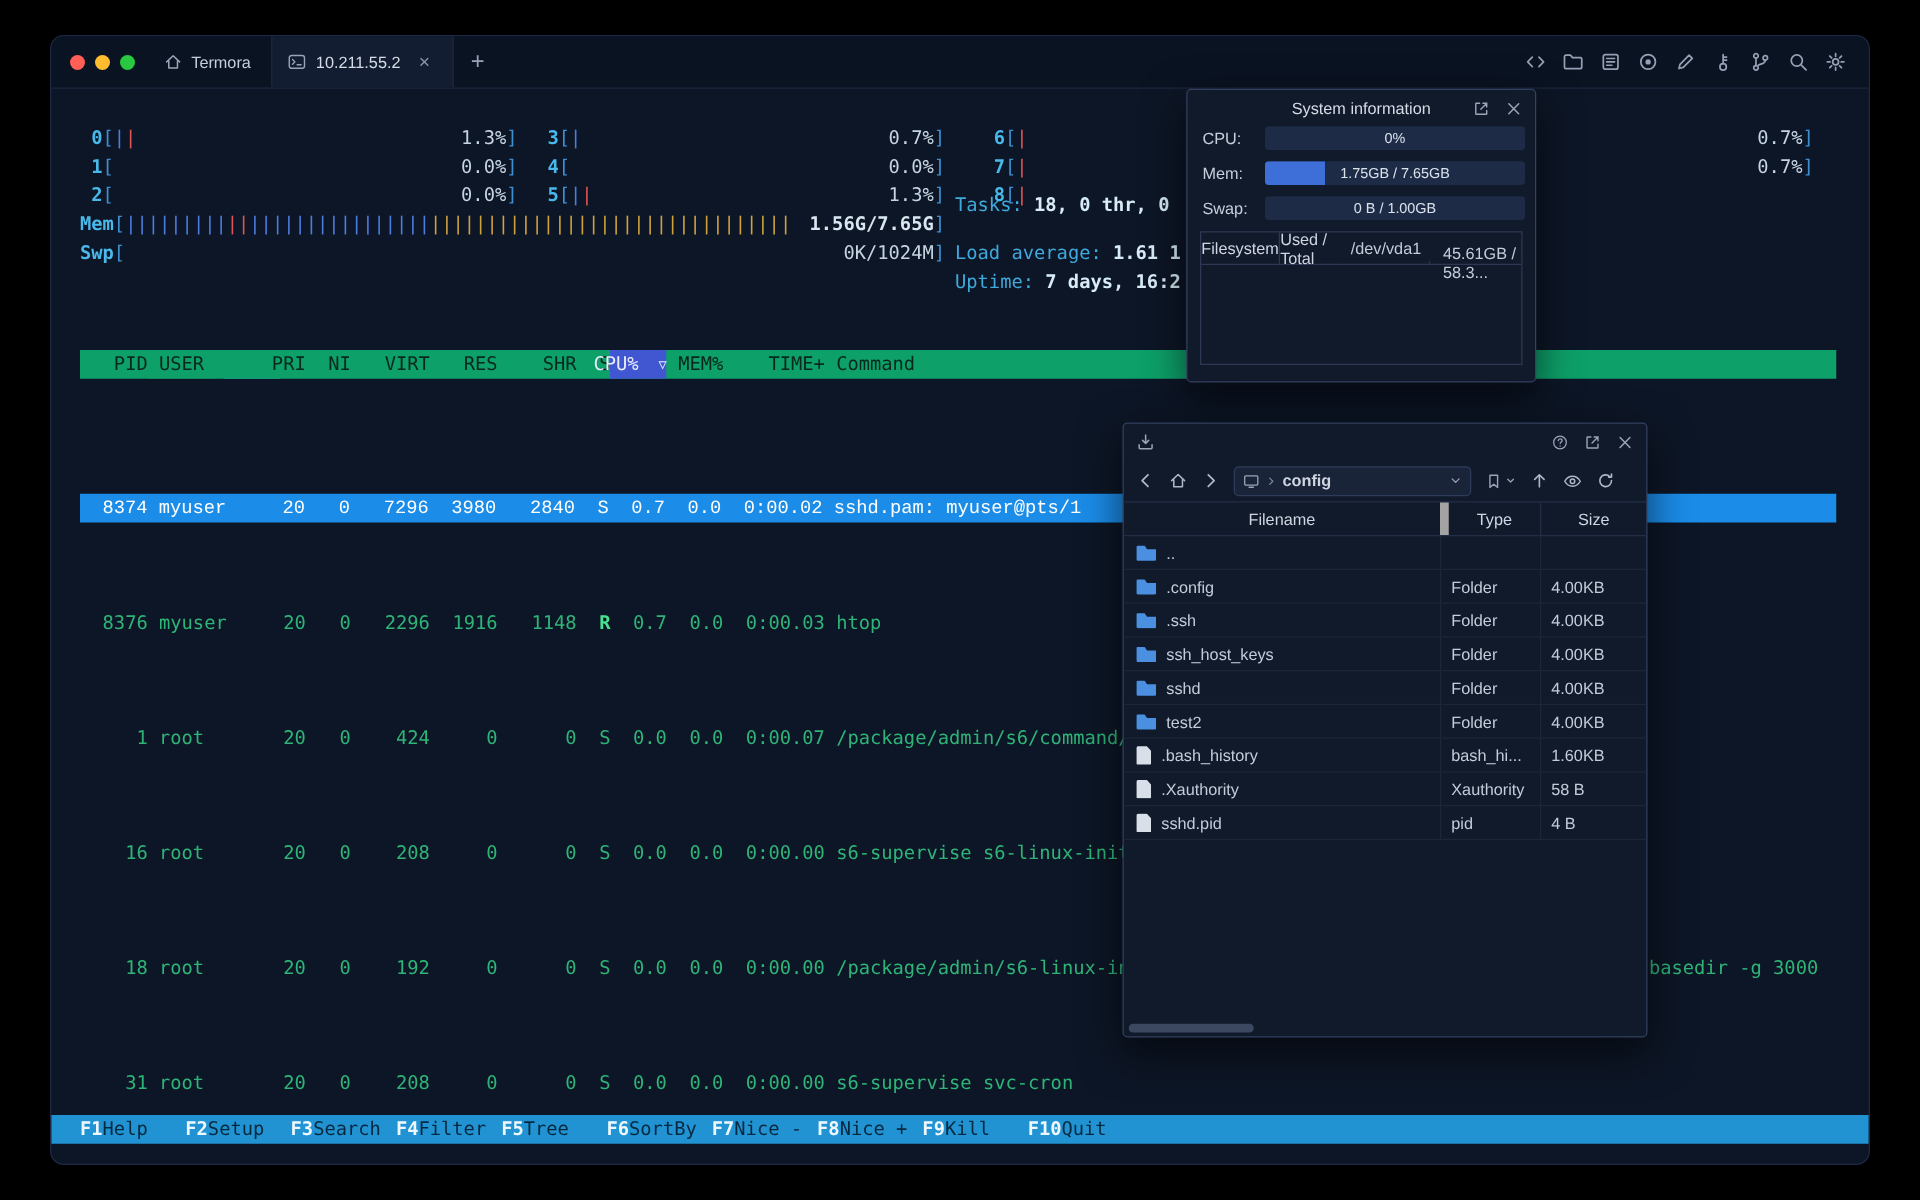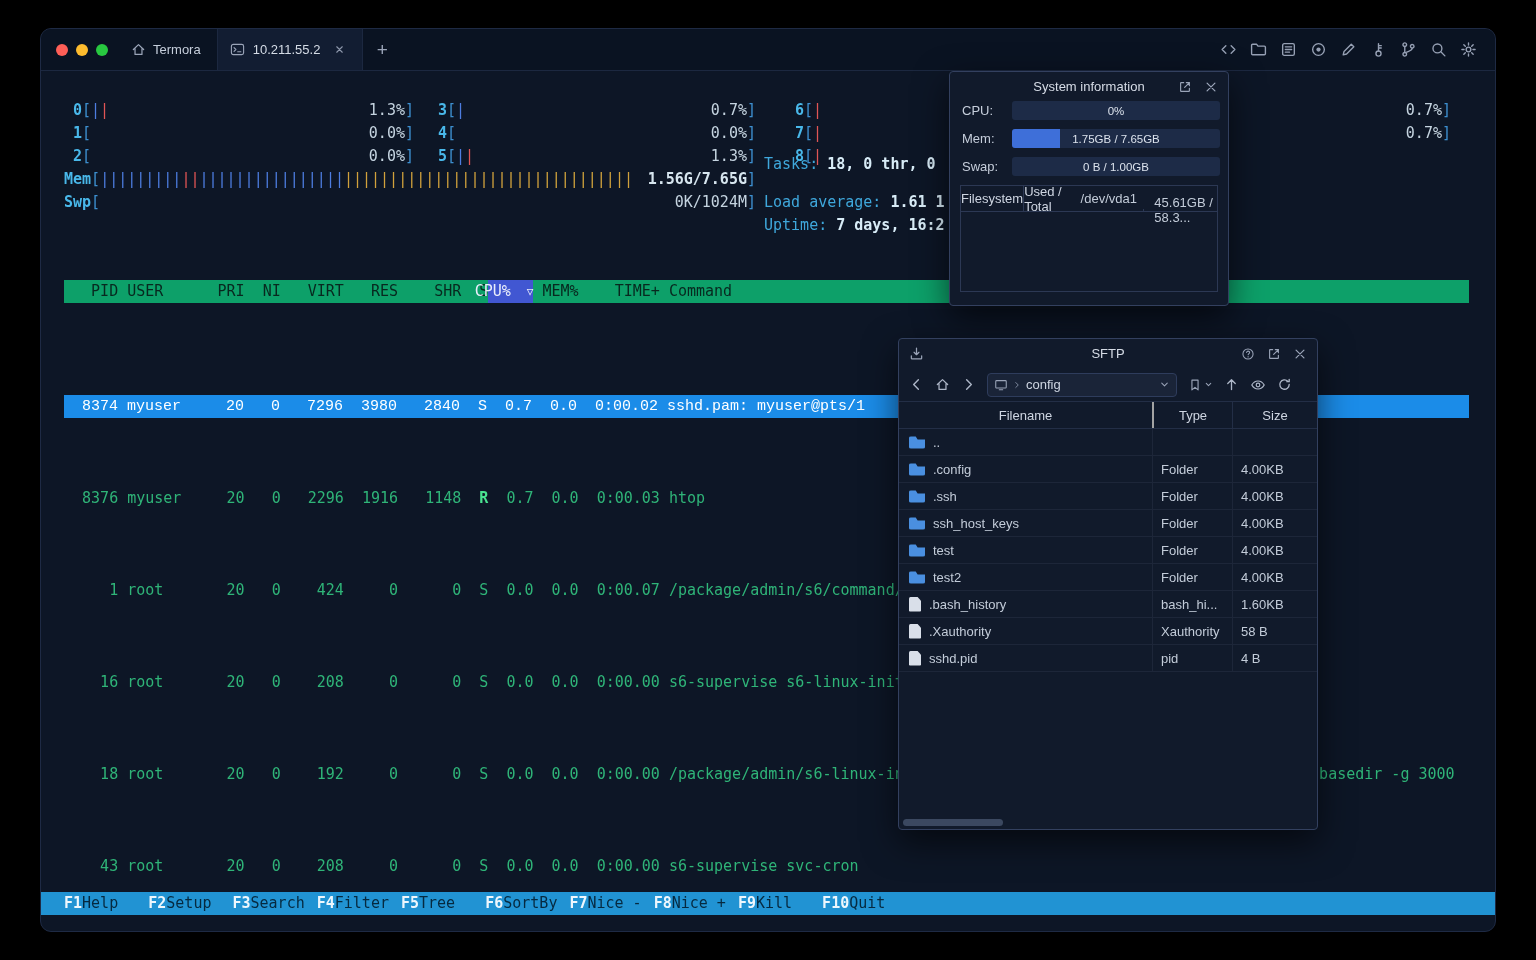--- a/index.html
+++ b/index.html
@@ -96,30 +96,30 @@
                  justify-content:center; color:#dbe2ec; font-size:11.5px; }
   .fstable { margin:4px 10px 0; border:1px solid #2c3854; height:107px;
              display:flex; flex-direction:row; }
   .fshead { display:flex; height:26px; border-bottom:1px solid #2c3854; }
   .fshead span { flex:1; display:flex; align-items:center; justify-content:center; color:#cfd6e2; }
   .fshead span + span { border-left:1px solid #2c3854; }
   .fsrow { display:flex; height:26px; border-bottom:1px solid #2c3854; }
   .fsrow span { flex:1; display:flex; align-items:center; padding-left:10px; color:#c3ccd9; }
   .fsrow span + span { border-left:1px solid #2c3854;margin-top:23px; }
 
-  .stoolbar { height:33px; display:flex; align-items:center; padding:0 10px; gap:11px; }
+  .stoolbar { height:33px; display:flex; align-items:center; padding:0 10px; gap:11px;font-weight:bold; }
   .pathbox { flex:0 0 190px; height:24px; background:#1a2438; border:1px solid #2e3c5c;
              border-radius:4px; display:flex; align-items:center; padding:0 6px; gap:4px;
              color:#cfd6e2; }
   .pathbox .grow { flex:1; }
   .bmgroup { display:flex; align-items:center; gap:2px; }
 
   .sftp-head { height:28px; display:flex; border-top:1px solid #232e46; border-bottom:1px solid #232e46; }
   .sh { display:flex; align-items:center; justify-content:center; color:#cfd6e2; }
-  .sh-name { width:253px; } .sh-type { width:80px; border-left:2px solid #a3a3a3;text-align:right; }
+  .sh-name { width:253px; } .sh-type { width:80px; border-left:7px solid #a3a3a3;text-align:right; }
   .sh-size { flex:1; border-left:1px solid #232e46; }
   .srow { display:flex; height:27px; border-bottom:1px solid #1d2639; color:#c3ccd9; }
   .sc-name { width:253px; display:flex; align-items:center; padding-left:10px; gap:8px; overflow:hidden; }
   .sc-type { width:80px; display:flex; align-items:center; padding-left:8px; border-left:1px solid #1d2639; overflow:hidden; }
   .sc-size { flex:1; display:flex; align-items:center; padding-left:8px; border-left:1px solid #1d2639; }
   .ficon { flex:0 0 16px; height:13px; }
   .ficon.folder { background:#4a8fe0; border-radius:2px;
                   clip-path:polygon(0 100%,0 8%,42% 8%,54% 30%,100% 30%,100% 100%); }
   .ficon.file { flex-basis:12px; height:15px; background:#d9dfe9; border-radius:1.5px;
                 clip-path:polygon(0 0,68% 0,100% 28%,100% 100%,0 100%); }
@@ -333,21 +333,21 @@
           <span class="c-res">0</span>
           <span class="c-shr">0</span>
           <span class="c-s">S</span>
           <span class="c-cpu">0.0</span>
           <span class="c-mem">0.0</span>
           <span class="c-time">0:00.00</span>
           <span class="c-cmd">/package/admin/s6-linux-init/command/s6-linux-init-shutdownd -c /run/s6/basedir -g 3000</span>
         </div>
       
         <div class="prow">
-          <span class="c-pid">43</span>
+          <span class="c-pid">31</span>
           <span class="c-user">root</span>
           <span class="c-pri">20</span>
           <span class="c-ni">0</span>
           <span class="c-virt">208</span>
           <span class="c-res">0</span>
           <span class="c-shr">0</span>
           <span class="c-s">S</span>
           <span class="c-cpu">0.0</span>
           <span class="c-mem">0.0</span>
           <span class="c-time">0:00.00</span>
@@ -454,21 +454,20 @@
     </div>
   </div>
 
   <div class="panel sftp">
     <div class="ptitle">
       <span class="pt-left">
           <svg class="ic" width="15" height="15" viewBox="0 0 16 16">
             <path d="M8 2.2v7M5.4 6.7 8 9.3l2.6-2.6M2.5 10.5V13a.8.8 0 0 0 .8.8h9.4a.8.8 0 0 0 .8-.8v-2.5" stroke="#9aa4b8" fill="none" stroke-width="1.3" stroke-linecap="round" stroke-linejoin="round"></path>
           </svg>
         </span>
-      <span class="ptitle-text">SFTP</span>
       <span class="pt-actions">
         <span>
             <svg class="ic" width="14" height="14" viewBox="0 0 16 16">
               <circle cx="8" cy="8" r="5.8" stroke="#9aa4b8" fill="none" stroke-width="1.2"></circle>
               <path d="M6.4 6.3c.2-1 1-1.6 1.7-1.6 1 0 1.8.7 1.8 1.6 0 1.2-1.7 1.3-1.7 2.5M8.1 11v.3" stroke="#9aa4b8" fill="none" stroke-width="1.2" stroke-linecap="round"></path>
             </svg>
           </span>
         <span>
             <svg class="ic" width="14" height="14" viewBox="0 0 16 16">
               <path d="M6.5 3H3.5A.5.5 0 0 0 3 3.5v9a.5.5 0 0 0 .5.5h9a.5.5 0 0 0 .5-.5V9.5M9.5 3H13v3.5M12.8 3.2 7.6 8.4" stroke="#9aa4b8" fill="none" stroke-width="1.3" stroke-linecap="round"></path>
@@ -577,21 +576,21 @@
             <span class="ficon folder"></span>
             <span>ssh_host_keys</span>
           </span>
           <span class="sc-type">Folder</span>
           <span class="sc-size">4.00KB</span>
         </div>
 
         <div class="srow">
           <span class="sc-name">
             <span class="ficon folder"></span>
-            <span>test</span>
+            <span>sshd</span>
           </span>
           <span class="sc-type">Folder</span>
           <span class="sc-size">4.00KB</span>
         </div>
 
         <div class="srow">
           <span class="sc-name">
             <span class="ficon folder"></span>
             <span>test2</span>
           </span>

